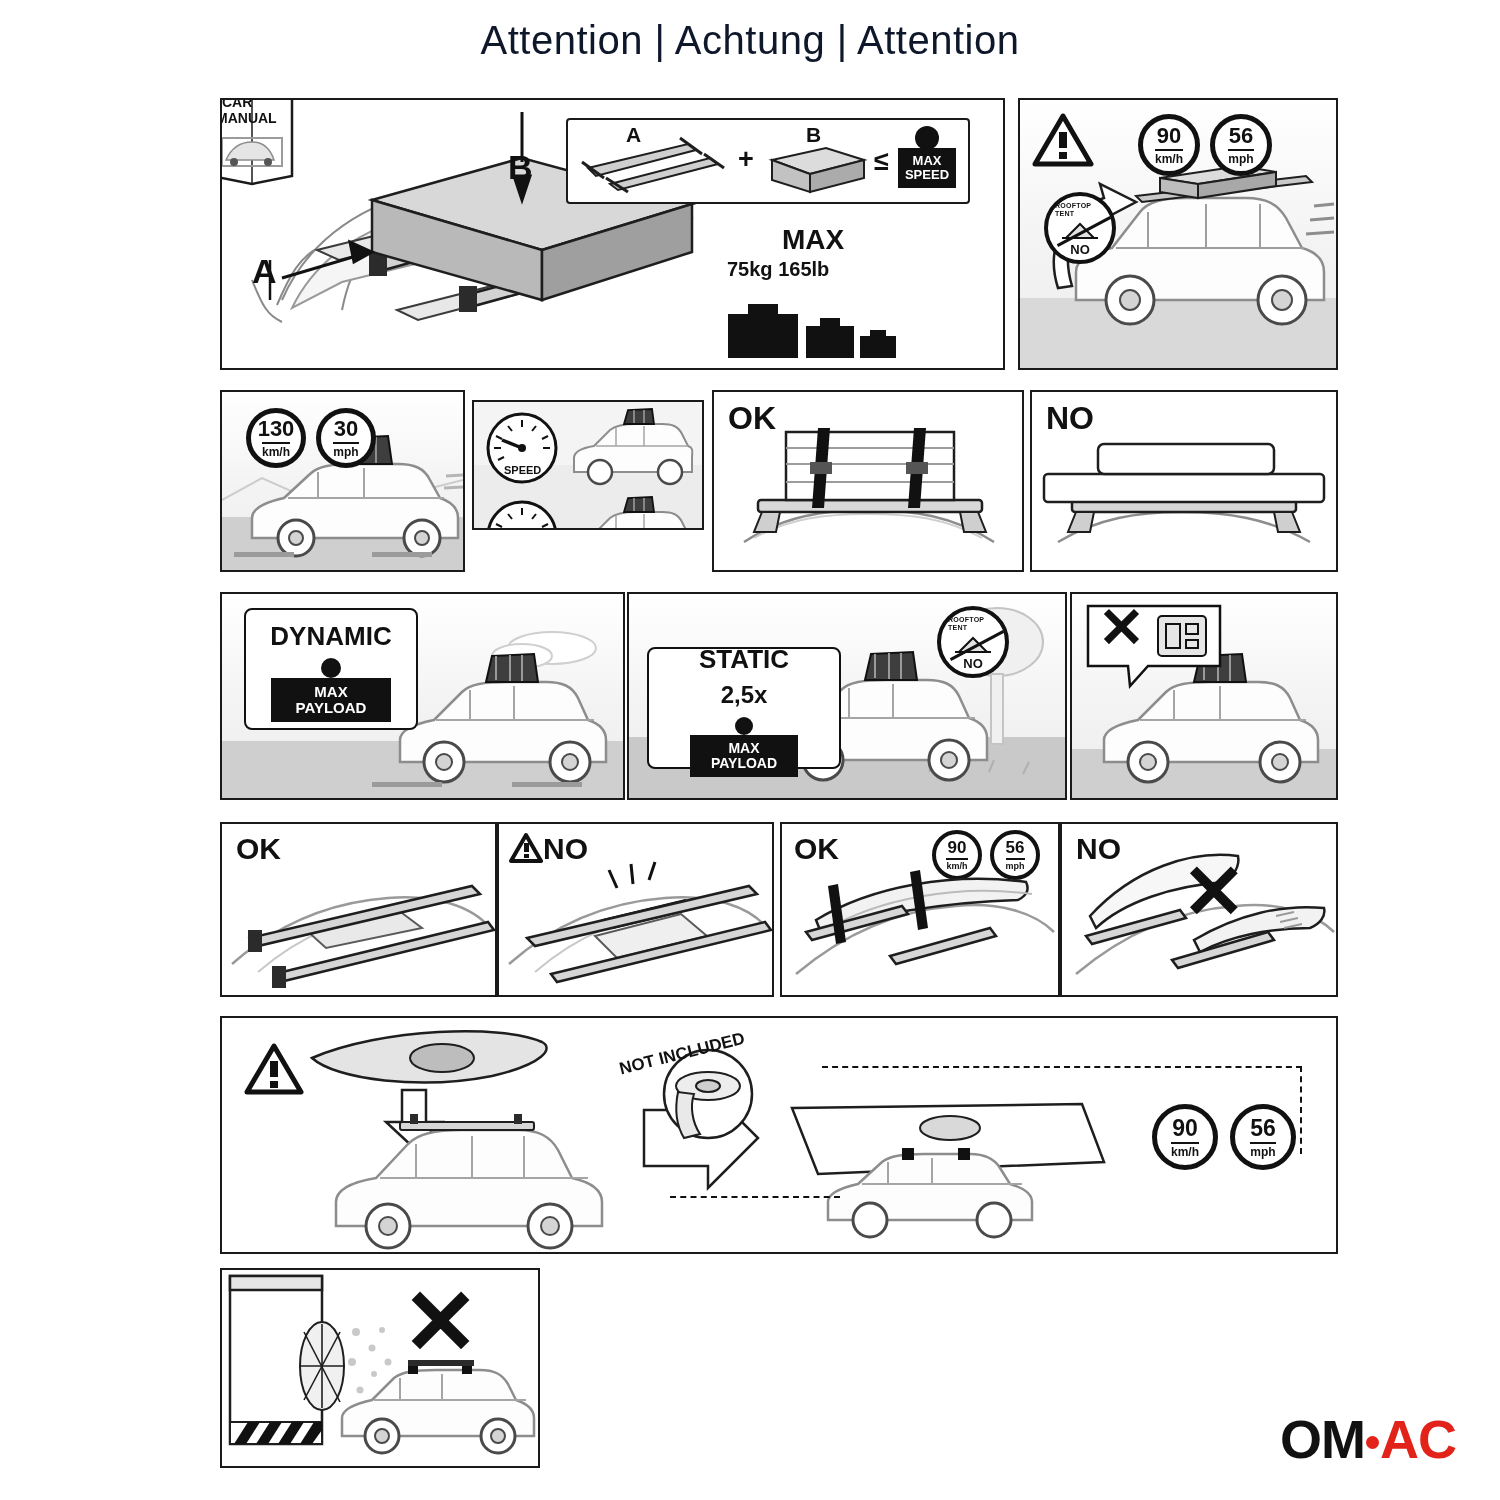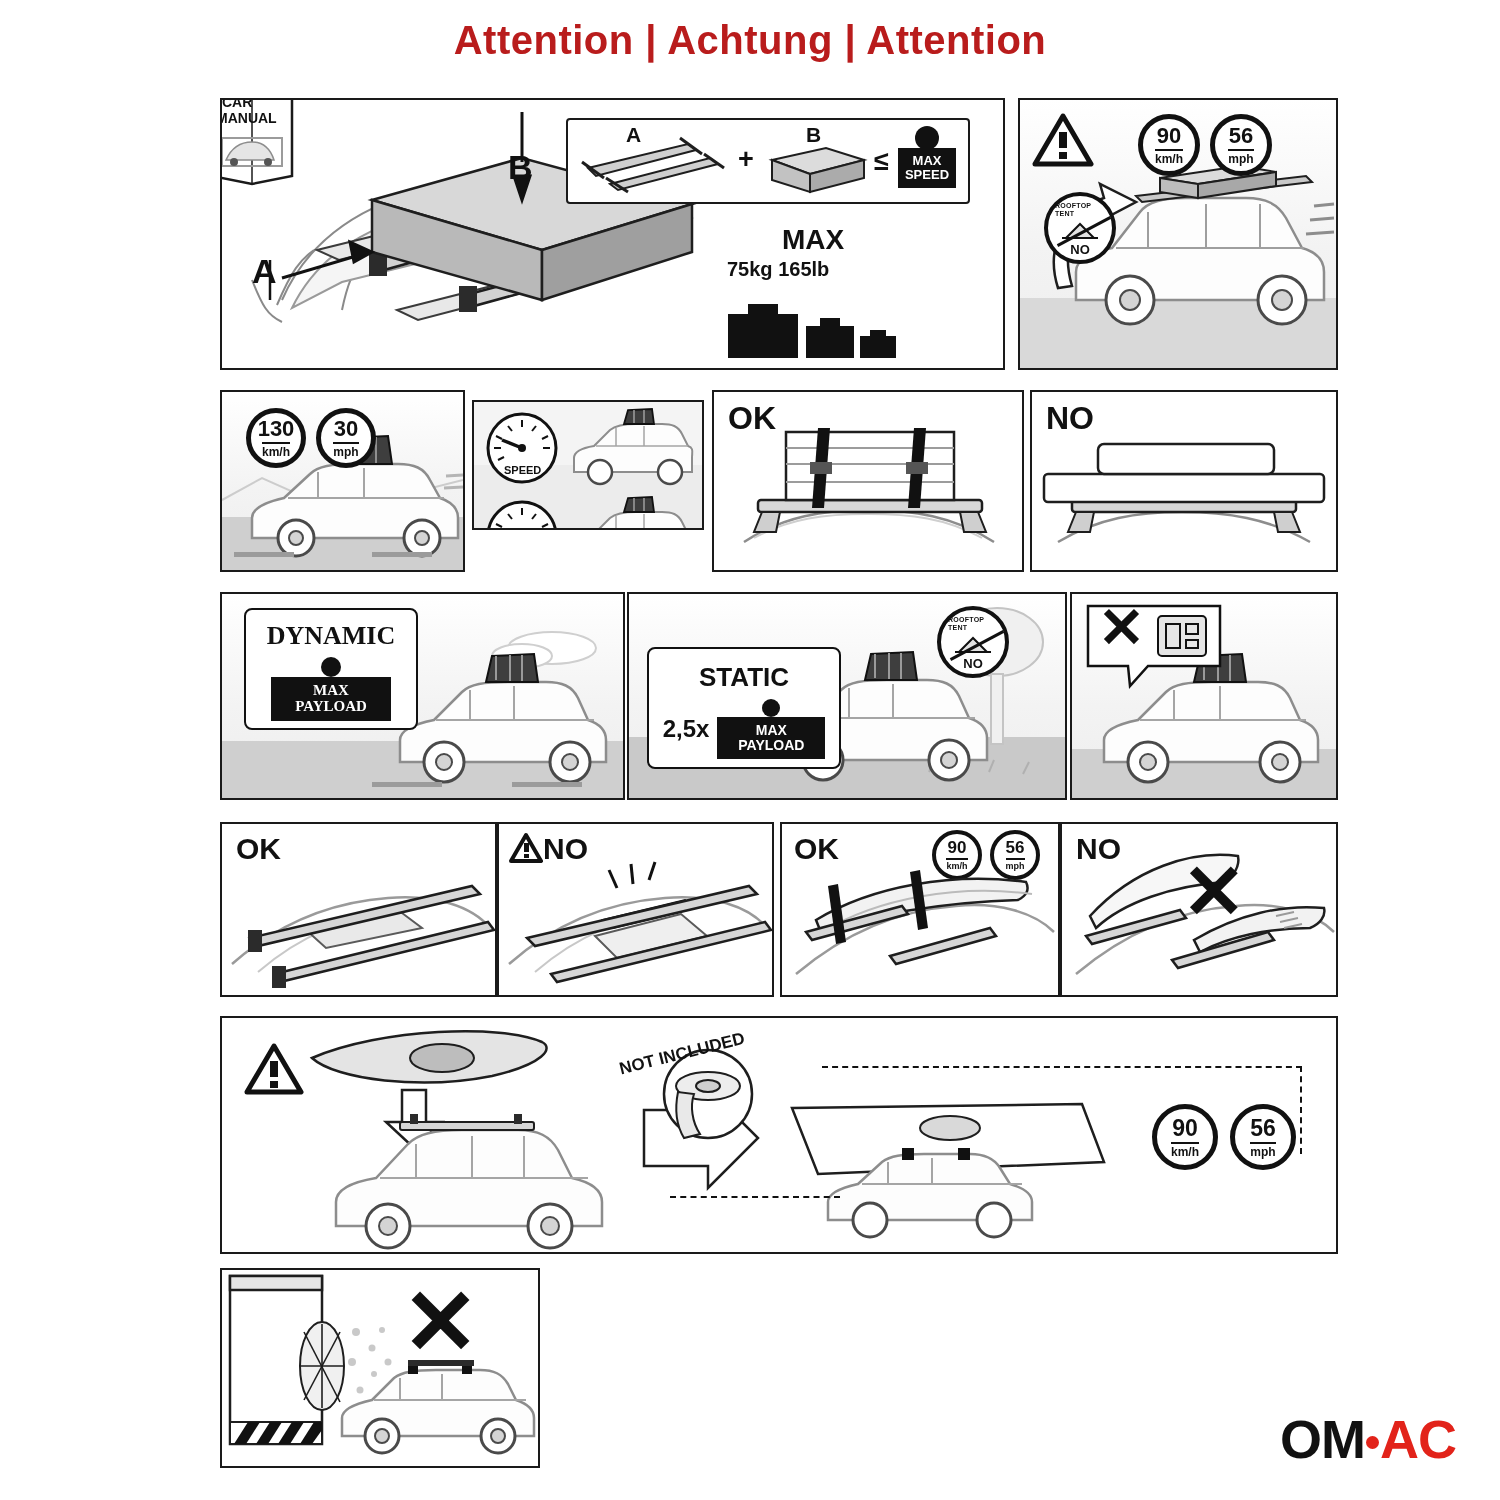--- a/index.html
+++ b/index.html
@@ -8,21 +8,21 @@
     background:#ffffff;
     font-family:"Liberation Sans", sans-serif;
     color:#111;
     position:relative;
     overflow:hidden;
   }
   .page{position:absolute;inset:0;}
   #title{
     position:absolute;top:18px;left:0;width:1500px;
     text-align:center;
-    font-size:40px;font-weight:700;letter-spacing:.5px;color:#b91c1c;
+    font-size:40px;font-weight:400;letter-spacing:.5px;color:#0f172a;
   }
   .panel{
     position:absolute;
     border:2px solid #1a1a1a;
     background:#ffffff;
     box-sizing:border-box;
     overflow:hidden;
   }
   .sky{position:absolute;left:0;top:0;right:0;bottom:0;background:linear-gradient(#ffffff 0%,#f3f3f3 55%,#ededed 100%);}
   .ground{position:absolute;left:0;right:0;bottom:0;height:26%;background:#d9d9d9;}
@@ -408,21 +408,21 @@
       <g fill="#fff" stroke="#1e1e1e" stroke-width="2.5">
         <rect x="12" y="82" width="280" height="28" rx="4"></rect>
         <rect x="66" y="52" width="176" height="30" rx="6"></rect>
       </g>
     </svg>
     <div class="bigx" style="left:212px;top:4px;font-size:62px;"></div>
     <div class="bigx" style="left:50px;top:78px;font-size:52px;"></div>
     <div class="bigx" style="left:240px;top:78px;font-size:52px;"></div>
   </div>
 
-  <div class="panel" style="left:220px;top:592px;width:405px;height:208px;font-family:Liberation Serif, serif;">
+  <div class="panel" style="left:220px;top:592px;width:405px;height:208px;">
     <div class="sky"></div>
     <div class="ground2" style="height:28%;"></div>
     <svg width="401" height="204" viewBox="0 0 401 204" style="position:absolute;left:0;top:0;">
       <g fill="#ffffff" stroke="#cfcfcf" stroke-width="2">
         <ellipse cx="330" cy="54" rx="44" ry="16"></ellipse>
           <ellipse cx="300" cy="62" rx="30" ry="12"></ellipse>
       </g>
       <g fill="#fdfdfd" stroke="#8d8d8d" stroke-width="2.5">
         <path d="M178 168 L178 146 C178 136 192 130 212 126 L240 98 C248 90 262 88 286 88 L324 88 C340 88 350 92 356 104 L366 126 C378 130 384 136 384 146 L384 168 Z"></path>
       </g>
@@ -499,21 +499,21 @@
       <g>
         <path d="M236 86 L242 60 L284 58 L288 86 Z" fill="#3e3e3e" stroke="#111" stroke-width="2"></path>
         <path d="M246 60 L246 84" stroke="#9a9a9a" stroke-width="2"></path>
         <path d="M260 59 L260 85" stroke="#9a9a9a" stroke-width="2"></path>
         <path d="M272 59 L272 85" stroke="#9a9a9a" stroke-width="2"></path>
       </g>
     </svg>
 
     <div class="whitebox" style="position:absolute;left:18px;top:14px;width:190px;height:118px;border-radius:8px;margin-top:39px;">
       <div style="font-size:26px;margin-top:4px;">STATIC</div>
-      <div style="display:flex;align-items:center;gap:8px;margin-top:6px;">
+      <div style="display:flex;align-items:center;gap:8px;margin-top:6px;flex-direction:column;">
         <span style="font-size:24px;font-weight:700;">2,5x</span>
         <span style="display:flex;flex-direction:column;align-items:center;">
           <span style="width:18px;height:18px;background:#111;border-radius:50%;"></span>
           <span class="blackbox" style="width:108px;height:42px;flex-direction:column;font-size:14px;">
             <span>MAX</span>
             <span>PAYLOAD</span>
           </span>
         </span>
       </div>
     </div>

